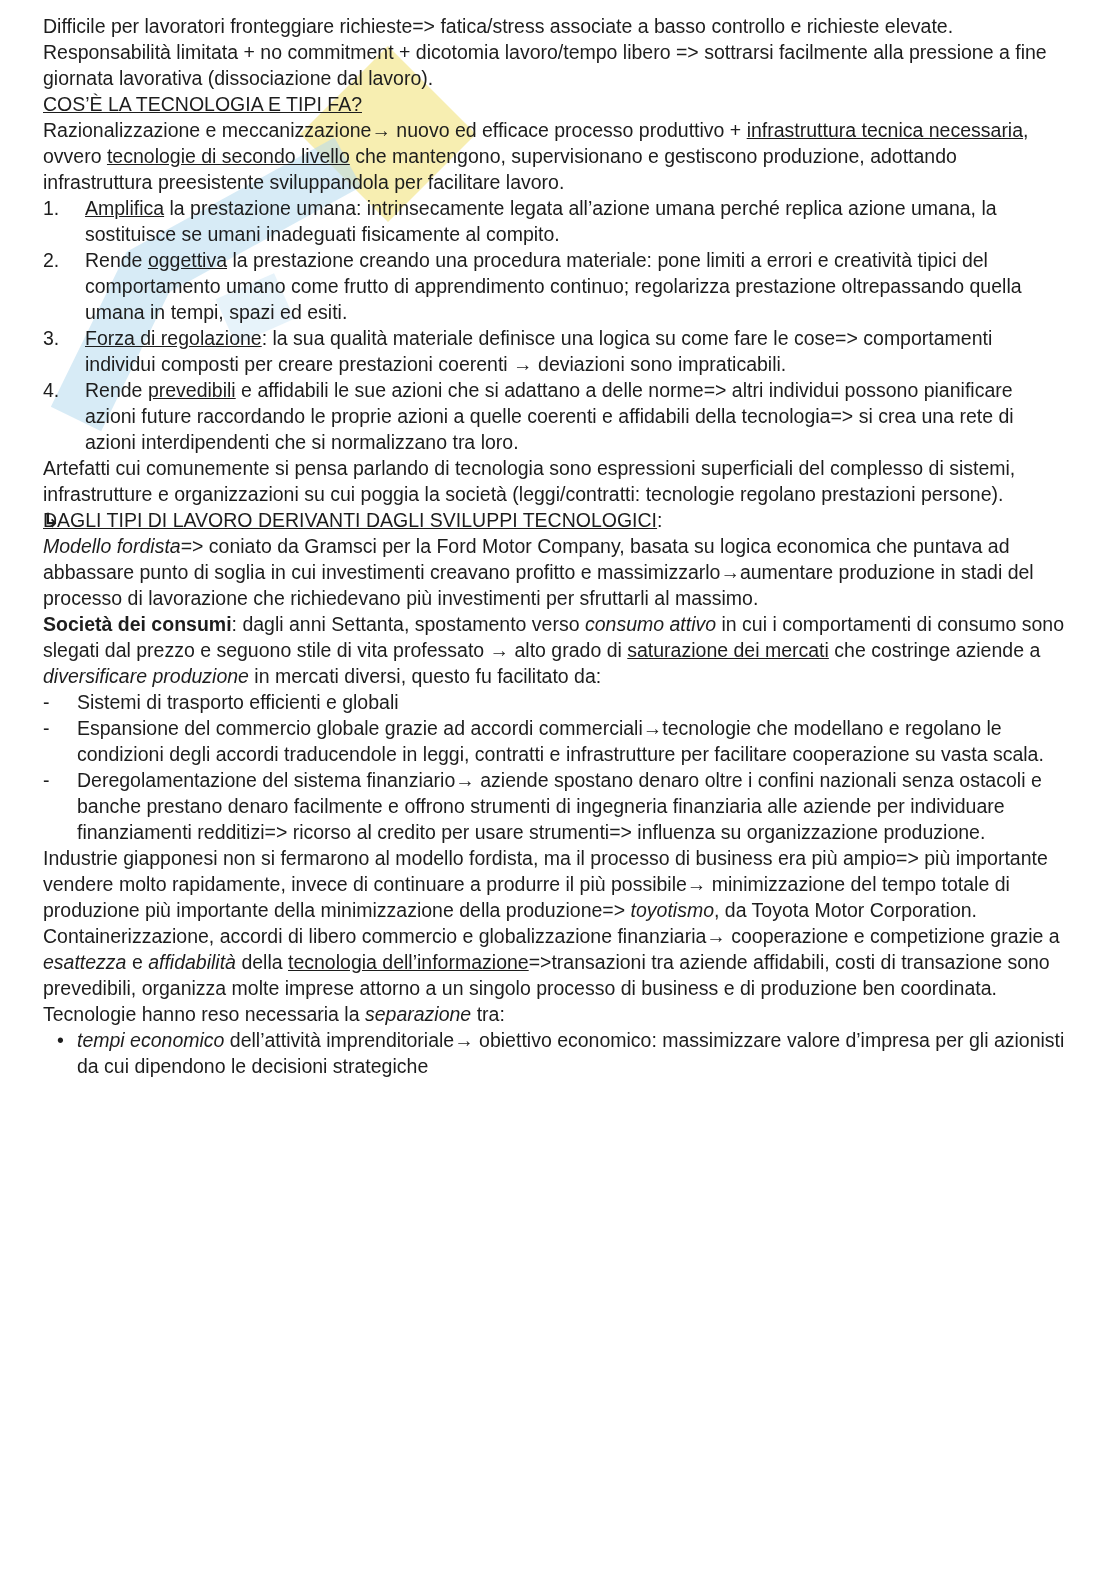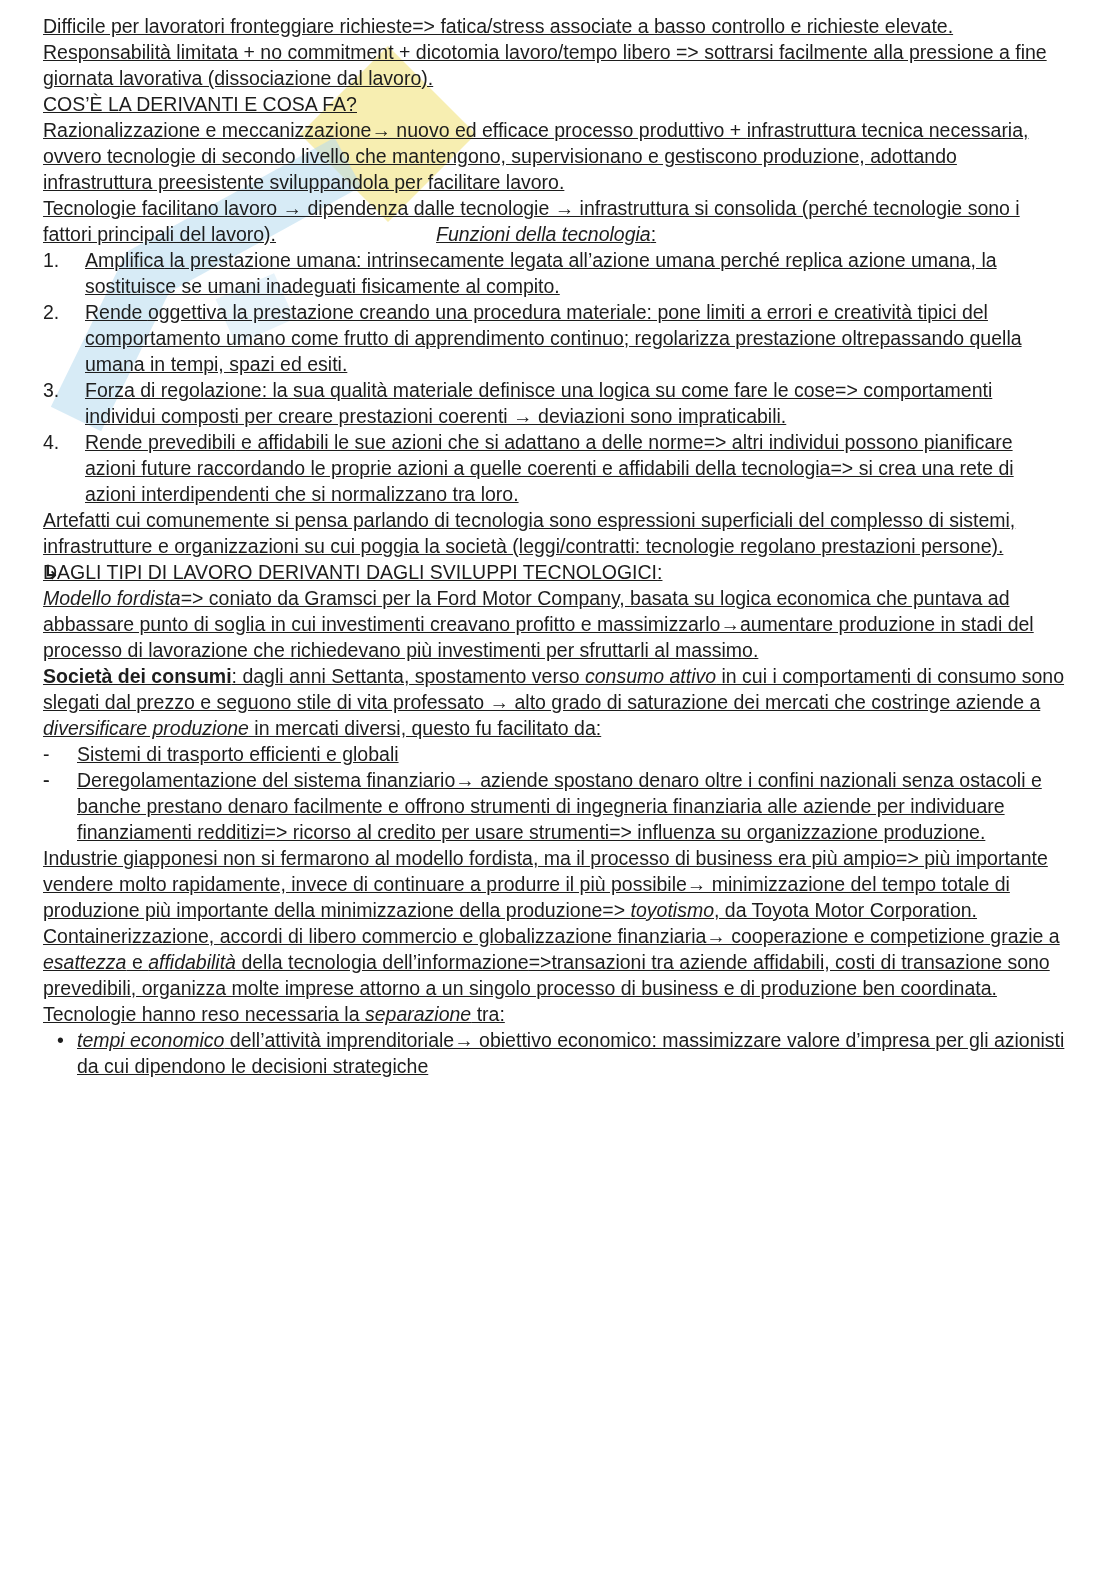--- a/index.html
+++ b/index.html
@@ -9,21 +9,20 @@
     position:relative; overflow:hidden;
     font-family:"Liberation Sans","DejaVu Sans",sans-serif;
     color:#1d1d1d;
   }
   .watermark { position:absolute; left:18px; top:34px; z-index:0; pointer-events:none; }
   .page-content {
     position:relative; z-index:1;
     padding:13px 51px 0 43px;
     font-size:19.5px; line-height:26px;
     text-align:left;
-    text-decoration:underline;
   }
   .block { position:relative; }
   .block.li-num   { padding-left:42px; }
   .block.li-dash  { padding-left:34px; }
   .block.li-arrow { padding-left:34px; }
   .block.li-bullet{ padding-left:34px; }
   .block .marker  { position:absolute; left:0; top:0; }
   .block.li-bullet .marker { left:14px; }
   .block.li-arrow .marker { font-weight:bold; }
   .u { text-decoration:underline; }
@@ -38,32 +37,31 @@
   <svg width="470" height="400" viewBox="0 0 470 400" aria-hidden="true">
     <polygon points="370,12 458,100 370,188 282,100" fill="#f1e27d" opacity="0.6"></polygon>
     <polyline points="330,128 130,238 58,385" fill="none" stroke="#b7dbee" stroke-width="56" opacity="0.55"></polyline>
     <rect x="205" y="250" width="64" height="50" fill="#cfe7f5" opacity="0.5" transform="rotate(-24 237 275)"></rect>
   </svg>
 </div>
 
 <div class="page-content">
     <div class="block p"><span>Difficile per lavoratori fronteggiare richieste=&gt; fatica/stress associate a basso controllo e richieste elevate.</span></div>
     <div class="block p"><span>Responsabilità limitata + no commitment + dicotomia lavoro/tempo libero =&gt; sottrarsi facilmente alla pressione a fine giornata lavorativa (dissociazione dal lavoro).</span></div>
-    <div class="block h"><span class="u">COS’È LA DERIVANTI E COSA FA?</span></div>
+    <div class="block h"><span class="u">COS’È LA TECNOLOGIA E TIPI FA?</span></div>
     <div class="block p"><span>Razionalizzazione e meccanizzazione→ nuovo ed efficace processo produttivo + </span><span class="u">infrastruttura tecnica necessaria</span><span>, ovvero </span><span class="u">tecnologie di secondo livello</span><span> che mantengono, supervisionano e gestiscono produzione, adottando infrastruttura preesistente sviluppandola per facilitare lavoro.</span></div>
-    <div class="block p"><span>Tecnologie facilitano lavoro → dipendenza dalle tecnologie → infrastruttura si consolida (perché tecnologie sono i fattori principali del lavoro).</span><span class="tab" style="width: 160px;"></span><span class="i">Funzioni della tecnologia</span><span>:</span></div>
     <div class="block li-num"><span class="marker">1.</span><span class="u">Amplifica</span><span> la prestazione umana: intrinsecamente legata all’azione umana perché replica azione umana, la sostituisce se umani inadeguati fisicamente al compito.</span></div>
     <div class="block li-num"><span class="marker">2.</span><span>Rende </span><span class="u">oggettiva</span><span> la prestazione creando una procedura materiale: pone limiti a errori e creatività tipici del comportamento umano come frutto di apprendimento continuo; regolarizza prestazione oltrepassando quella umana in tempi, spazi ed esiti.</span></div>
     <div class="block li-num"><span class="marker">3.</span><span class="u">Forza di regolazione</span><span>: la sua qualità materiale definisce una logica su come fare le cose=&gt; comportamenti individui composti per creare prestazioni coerenti → deviazioni sono impraticabili.</span></div>
     <div class="block li-num"><span class="marker">4.</span><span>Rende </span><span class="u">prevedibili</span><span> e affidabili le sue azioni che si adattano a delle norme=&gt; altri individui possono pianificare azioni future raccordando le proprie azioni a quelle coerenti e affidabili della tecnologia=&gt; si crea una rete di azioni interdipendenti che si normalizzano tra loro.</span></div>
     <div class="block p"><span>Artefatti cui comunemente si pensa parlando di tecnologia sono espressioni superficiali del complesso di sistemi, infrastrutture e organizzazioni su cui poggia la società (leggi/contratti: tecnologie regolano prestazioni persone).</span></div>
     <div class="block li-arrow"><span class="marker">↳</span></div>
     <div class="block h"><span class="u">DAGLI TIPI DI LAVORO DERIVANTI DAGLI SVILUPPI TECNOLOGICI</span><span>:</span></div>
     <div class="block p"><span class="i">Modello fordista</span><span>=&gt; coniato da Gramsci per la Ford Motor Company, basata su logica economica che puntava ad abbassare punto di soglia in cui investimenti creavano profitto e massimizzarlo→aumentare produzione in stadi del processo di lavorazione che richiedevano più investimenti per sfruttarli al massimo.</span></div>
     <div class="block p"><span class="b">Società dei consumi</span><span>: dagli anni Settanta, spostamento verso </span><span class="i">consumo attivo</span><span> in cui i comportamenti di consumo sono slegati dal prezzo e seguono stile di vita professato → alto grado di </span><span class="u">saturazione dei mercati</span><span> che costringe aziende a </span><span class="i">diversificare produzione</span><span> in mercati diversi, questo fu facilitato da:</span></div>
     <div class="block li-dash"><span class="marker">-</span><span>Sistemi di trasporto efficienti e globali</span></div>
-    <div class="block li-dash"><span class="marker">-</span></div>
+    <div class="block li-dash"><span class="marker">-</span><span>Espansione del commercio globale grazie ad accordi commerciali→tecnologie che modellano e regolano le condizioni degli accordi traducendole in leggi, contratti e infrastrutture per facilitare cooperazione su vasta scala.</span></div>
     <div class="block li-dash"><span class="marker">-</span><span>Deregolamentazione del sistema finanziario→ aziende spostano denaro oltre i confini nazionali senza ostacoli e banche prestano denaro facilmente e offrono strumenti di ingegneria finanziaria alle aziende per individuare finanziamenti redditizi=&gt; ricorso al credito per usare strumenti=&gt; influenza su organizzazione produzione.</span></div>
     <div class="block p"><span>Industrie giapponesi non si fermarono al modello fordista, ma il processo di business era più ampio=&gt; più importante vendere molto rapidamente, invece di continuare a produrre il più possibile→ minimizzazione del tempo totale di produzione più importante della minimizzazione della produzione=&gt; </span><span class="i">toyotismo</span><span>, da Toyota Motor Corporation.</span></div>
     <div class="block p"><span>Containerizzazione, accordi di libero commercio e globalizzazione finanziaria→ cooperazione e competizione grazie a </span><span class="i">esattezza</span><span> e </span><span class="i">affidabilità</span><span> della </span><span class="u">tecnologia dell’informazione</span><span>=&gt;transazioni tra aziende affidabili, costi di transazione sono prevedibili, organizza molte imprese attorno a un singolo processo di business e di produzione ben coordinata.</span></div>
     <div class="block p"><span>Tecnologie hanno reso necessaria la </span><span class="i">separazione</span><span> tra:</span></div>
     <div class="block li-bullet"><span class="marker">•</span><span class="i">tempi economico</span><span> dell’attività imprenditoriale→ obiettivo economico: massimizzare valore d’impresa per gli azionisti da cui dipendono le decisioni strategiche</span></div>
   </div>
 
 </body></html>

